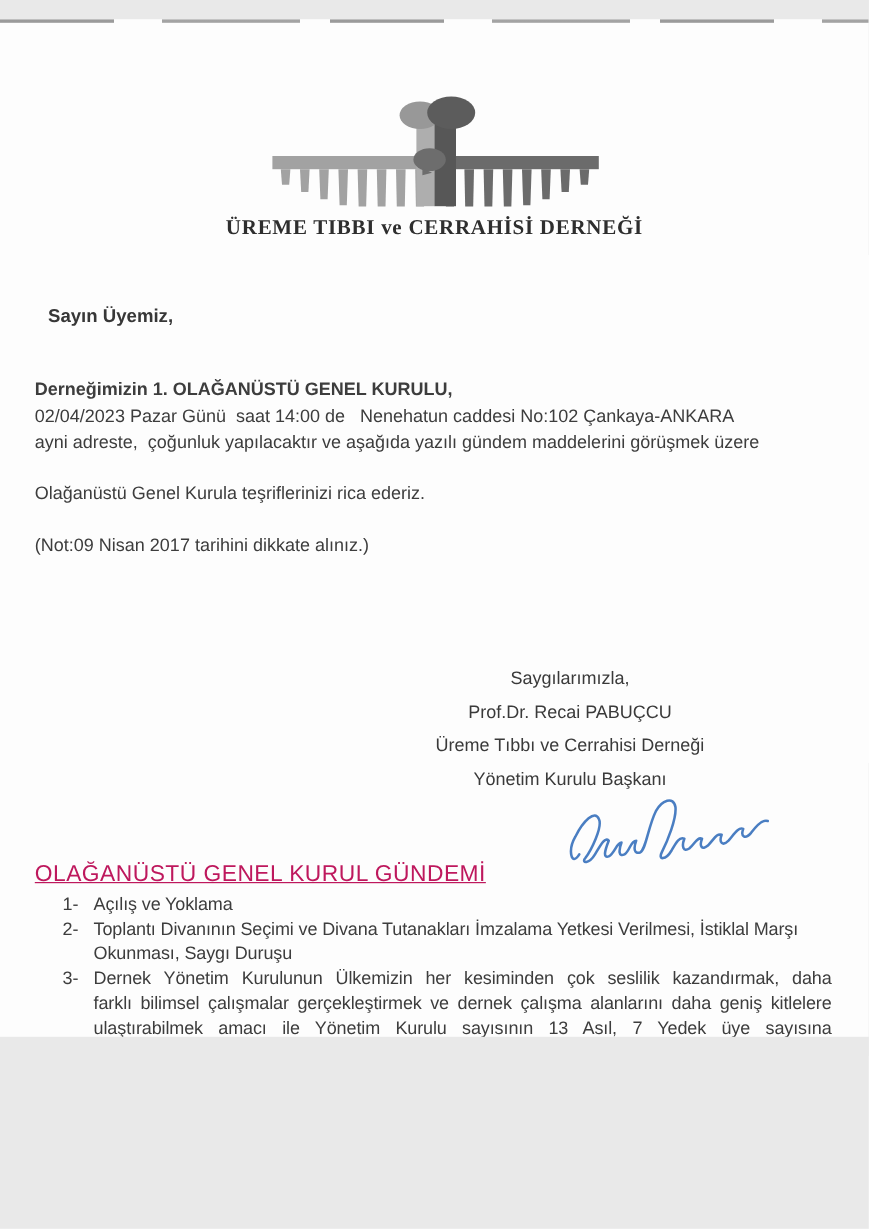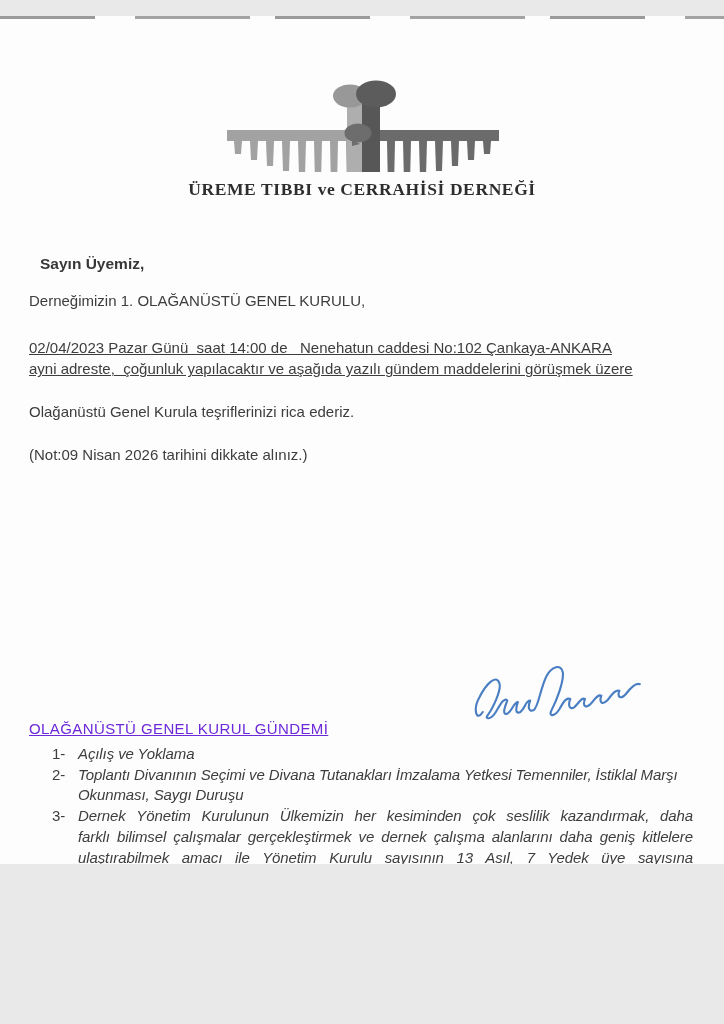--- a/index.html
+++ b/index.html
@@ -31,44 +31,43 @@
   .logo{display:block;margin:0 auto;}
   .org-name{
     margin-top:7px;
     font-family:"Liberation Serif","DejaVu Serif",serif;
     font-weight:bold;font-size:17.5px;letter-spacing:.6px;color:#2e2e2e;
   }
   .greeting{
     position:absolute;top:239px;left:40px;margin:0;
     font-weight:bold;font-size:15.5px;color:#373737;
   }
-  .intro{position:absolute;top:276px;left:29px;margin:0;}
+  .intro{position:absolute;top:300px;left:29px;margin:0;font-weight:bold;}
   .paragraph{
     position:absolute;top:321px;left:29px;width:668px;margin:0;
     line-height:21.4px;
-    text-decoration:underline;
   }
   .paragraph div{white-space:pre-wrap;}
   .request{position:absolute;top:387px;left:29px;margin:0;}
   .note{position:absolute;top:430px;left:29px;margin:0;}
   .sig-block{
     position:absolute;top:536px;left:335px;width:280px;
     text-align:center;line-height:28px;color:#3a3a3a;
   }
   .signature-svg{position:absolute;top:638px;left:468px;}
   .agenda{position:absolute;top:702px;left:29px;width:664px;}
   .agenda-heading{
     display:inline-block;
-    font-size:15px;letter-spacing:.4px;color:#6d28d9;
+    font-size:19px;letter-spacing:.4px;color:#be185d;
     text-decoration:underline;
     margin:0 0 4px 0;line-height:22px;
   }
   .agenda-item{display:flex;line-height:20.7px;margin:0;}
   .agenda-item .num{flex:none;width:26px;margin-left:23px;}
-  .agenda-item .txt{flex:1;letter-spacing:-0.1px;font-style:italic;}
+  .agenda-item .txt{flex:1;letter-spacing:-0.1px;}
   .agenda-item.justified .txt{
     text-align:justify;text-align-last:left;word-spacing:2.5px;
   }
 </style>
 </head>
 <body>
 
 <div class="paper">
 
   <div class="scan-edge-top"></div>
@@ -114,22 +113,28 @@
 
   <p class="intro">Derneğimizin 1. OLAĞANÜSTÜ GENEL KURULU,</p>
 
   <div class="paragraph">
     <div>02/04/2023 Pazar Günü  saat 14:00 de   Nenehatun caddesi No:102 Çankaya-ANKARA</div>
     <div>ayni adreste,  çoğunluk yapılacaktır ve aşağıda yazılı gündem maddelerini görüşmek üzere</div>
   </div>
 
   <p class="request">Olağanüstü Genel Kurula teşriflerinizi rica ederiz.</p>
 
-  <p class="note">(Not:09 Nisan 2026 tarihini dikkate alınız.)</p>
+  <p class="note">(Not:09 Nisan 2017 tarihini dikkate alınız.)</p>
 
+  <div class="sig-block">
+    <div>Saygılarımızla,</div>
+    <div>Prof.Dr. Recai PABUÇCU</div>
+    <div>Üreme Tıbbı ve Cerrahisi Derneği</div>
+    <div>Yönetim Kurulu Başkanı</div>
+  </div>
 
   <svg class="signature-svg" width="180" height="80" viewBox="0 0 220 80">
     <path fill="none" stroke="#4a7ec2" stroke-width="2.6" stroke-linecap="round" stroke-linejoin="round" d="M 18,62
              C 10,75 6,58 14,44
              C 22,28 34,16 38,26
              C 42,34 30,58 24,66
              C 20,71 28,72 34,62
              C 40,52 44,44 48,48
              C 44,58 42,66 48,64
              C 54,61 56,50 61,50
@@ -153,21 +158,21 @@
 
   <section class="agenda">
     <div class="agenda-heading">OLAĞANÜSTÜ GENEL KURUL GÜNDEMİ</div>
 
     <div class="agenda-item">
       <span class="num">1-</span>
       <span class="txt">Açılış ve Yoklama</span>
     </div>
     <div class="agenda-item">
       <span class="num">2-</span>
-      <span class="txt">Toplantı Divanının Seçimi ve Divana Tutanakları İmzalama Yetkesi Temenniler, İstiklal Marşı Okunması, Saygı Duruşu</span>
+      <span class="txt">Toplantı Divanının Seçimi ve Divana Tutanakları İmzalama Yetkesi Verilmesi, İstiklal Marşı Okunması, Saygı Duruşu</span>
     </div>
     <div class="agenda-item justified">
       <span class="num">3-</span>
       <span class="txt">Dernek Yönetim Kurulunun Ülkemizin her kesiminden çok seslilik kazandırmak, daha farklı bilimsel çalışmalar gerçekleştirmek ve dernek çalışma alanlarını daha geniş kitlelere ulaştırabilmek amacı ile Yönetim Kurulu sayısının 13 Asıl, 7 Yedek üye sayısına yükseltilmesinin görüşülmesi, Dernek Tüzüğümüzün ilgili maddesinin değiştirilmesinin görüşülerek oylanması ve karar verilmesi.</span>
     </div>
     <div class="agenda-item">
       <span class="num">4-</span>
       <span class="txt">Prof, Temenniler ve Kapanış.</span>
     </div>
   </section>

